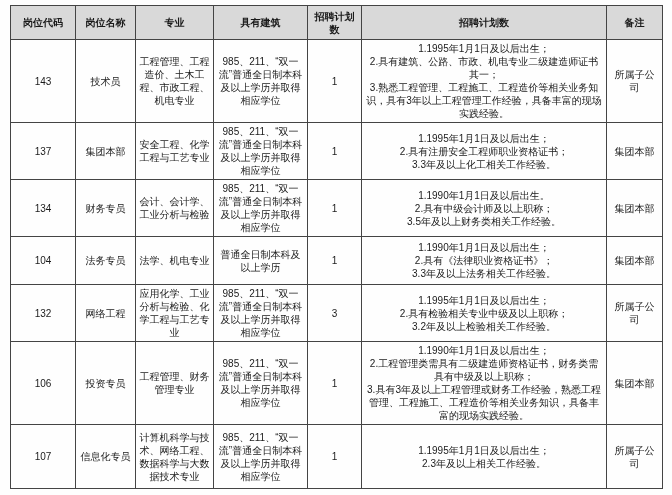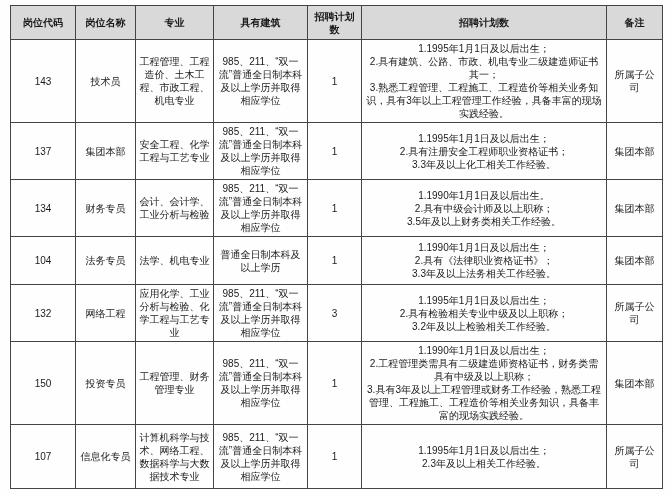--- a/index.html
+++ b/index.html
@@ -150,21 +150,21 @@
           <td class="col-name">网络工程</td>
           <td class="col-major">应用化学、工业分析与检验、化学工程与工艺专业</td>
           <td class="col-education">985、211、“双一流”普通全日制本科及以上学历并取得相应学位</td>
           <td class="col-count">3</td>
           <td class="col-qualifications">1.1995年1月1日及以后出生；
 2.具有检验相关专业中级及以上职称；
 3.2年及以上检验相关工作经验。</td>
           <td class="col-remark">所属子公司</td>
         </tr>
         <tr>
-          <td class="col-code">150</td>
+          <td class="col-code">106</td>
           <td class="col-name">投资专员</td>
           <td class="col-major">工程管理、财务管理专业</td>
           <td class="col-education">985、211、“双一流”普通全日制本科及以上学历并取得相应学位</td>
           <td class="col-count">1</td>
           <td class="col-qualifications">1.1990年1月1日及以后出生；
 2.工程管理类需具有二级建造师资格证书，财务类需具有中级及以上职称；
 3.具有3年及以上工程管理或财务工作经验，熟悉工程管理、工程施工、工程造价等相关业务知识，具备丰富的现场实践经验。</td>
           <td class="col-remark">集团本部</td>
         </tr>
         <tr>

